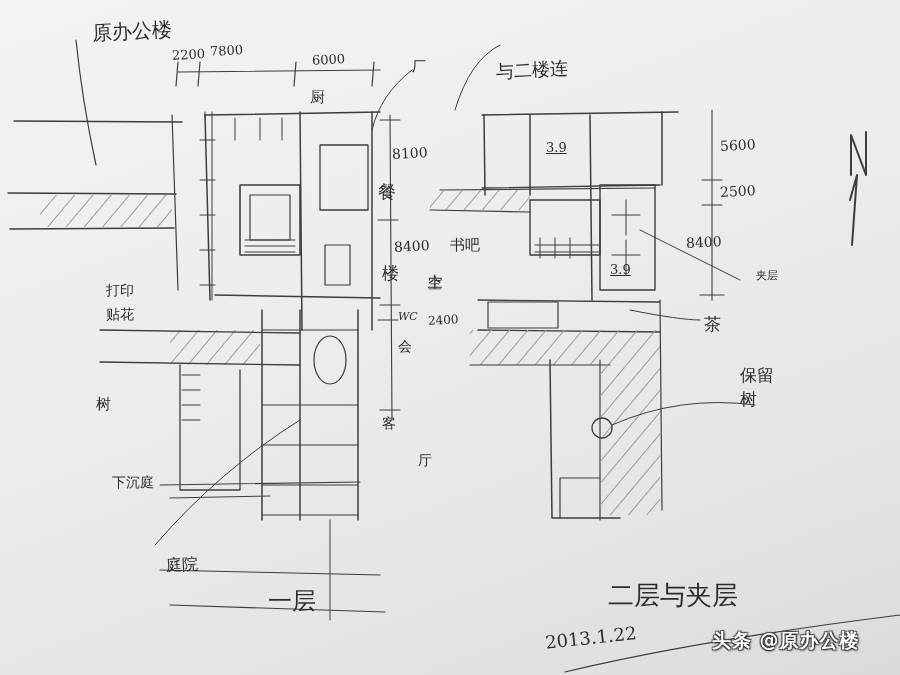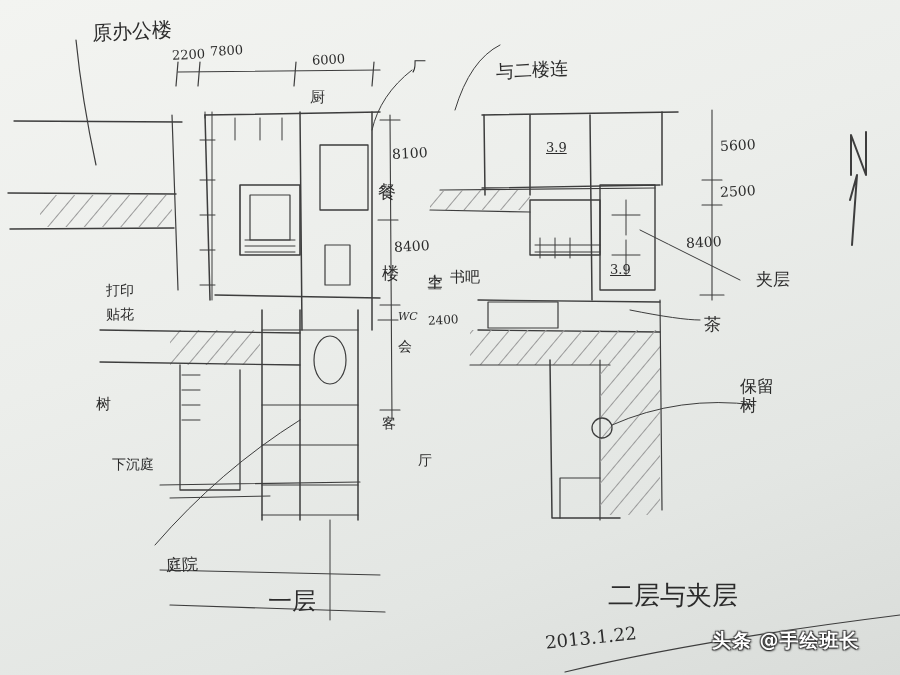--- a/index.html
+++ b/index.html
@@ -120,39 +120,39 @@
 
 <div class="lbl hand" style="left:92px;top:18px;font-size:20px;">原办公楼</div>
 <div class="lbl hand" style="left:172px;top:47px;font-size:13px;">2200</div>
 <div class="lbl hand" style="left:210px;top:43px;font-size:13px;">7800</div>
 <div class="lbl hand" style="left:312px;top:52px;font-size:13px;">6000</div>
 <div class="lbl" style="left:412px;top:58px;font-size:14px;">厂</div>
 <div class="lbl" style="left:310px;top:88px;font-size:15px;">厨</div>
 <div class="lbl hand" style="left:392px;top:145px;font-size:14px;">8100</div>
 <div class="lbl" style="left:378px;top:180px;font-size:18px;">餐</div>
 <div class="lbl hand" style="left:394px;top:238px;font-size:14px;">8400</div>
-<div class="lbl" style="left:450px;top:236px;font-size:15px;margin-top:32px;">书吧</div>
+<div class="lbl" style="left:450px;top:236px;font-size:15px;">书吧</div>
 <div class="lbl" style="left:382px;top:262px;font-size:17px;">楼</div>
 <div class="lbl" style="left:425px;top:262px;font-size:15px;writing-mode:vertical-rl;">上空</div>
 <div class="lbl" style="left:398px;top:310px;font-size:11px;font-style:italic;">WC</div>
 <div class="lbl hand" style="left:428px;top:313px;font-size:12px;">2400</div>
 <div class="lbl" style="left:398px;top:338px;font-size:14px;">会</div>
 <div class="lbl" style="left:382px;top:415px;font-size:14px;">客</div>
 <div class="lbl" style="left:418px;top:452px;font-size:14px;">厅</div>
 <div class="lbl" style="left:106px;top:278px;font-size:14px;width:40px;white-space:normal;line-height:24px;">打印贴花</div>
 <div class="lbl" style="left:96px;top:395px;font-size:15px;">树</div>
-<div class="lbl" style="left:112px;top:456px;font-size:14px;">下沉庭</div>
+<div class="lbl" style="left:112px;top:474px;font-size:14px;">下沉庭</div>
 <div class="lbl hand" style="left:166px;top:555px;font-size:16px;">庭院</div>
 <div class="lbl" style="left:268px;top:585px;font-size:24px;text-align:center;">一层</div>
 
 <div class="lbl hand" style="left:496px;top:58px;font-size:18px;">与二楼连</div>
 <div class="lbl" style="left:546px;top:140px;font-size:13px;text-decoration:underline;">3.9</div>
 <div class="lbl" style="left:610px;top:262px;font-size:13px;text-decoration:underline;">3.9</div>
 <div class="lbl hand" style="left:720px;top:137px;font-size:14px;">5600</div>
 <div class="lbl hand" style="left:720px;top:183px;font-size:14px;">2500</div>
 <div class="lbl hand" style="left:686px;top:234px;font-size:14px;">8400</div>
-<div class="lbl" style="left:756px;top:268px;font-size:17px;">夹层</div>
+<div class="lbl" style="left:756px;top:268px;font-size:11px;">夹层</div>
 <div class="lbl" style="left:704px;top:313px;font-size:17px;">茶</div>
-<div class="lbl" style="left:740px;top:378px;font-size:17px;width:40px;white-space:normal;line-height:19px;font-family:Liberation Mono, monospace;">保留树</div>
+<div class="lbl" style="left:740px;top:363px;font-size:17px;width:40px;white-space:normal;line-height:24px;">保留树</div>
 <div class="lbl" style="left:560px;top:578px;font-size:26px;margin-left:48px;">二层与夹层</div>
 <div class="lbl" style="left:545px;top:627px;font-size:18px;transform:rotate(-6deg);">2013.1.22</div>
 
-<div class="watermark">头条 @手绘班长</div>
+<div class="watermark">头条 @原办公楼</div>
 
 </body></html>

